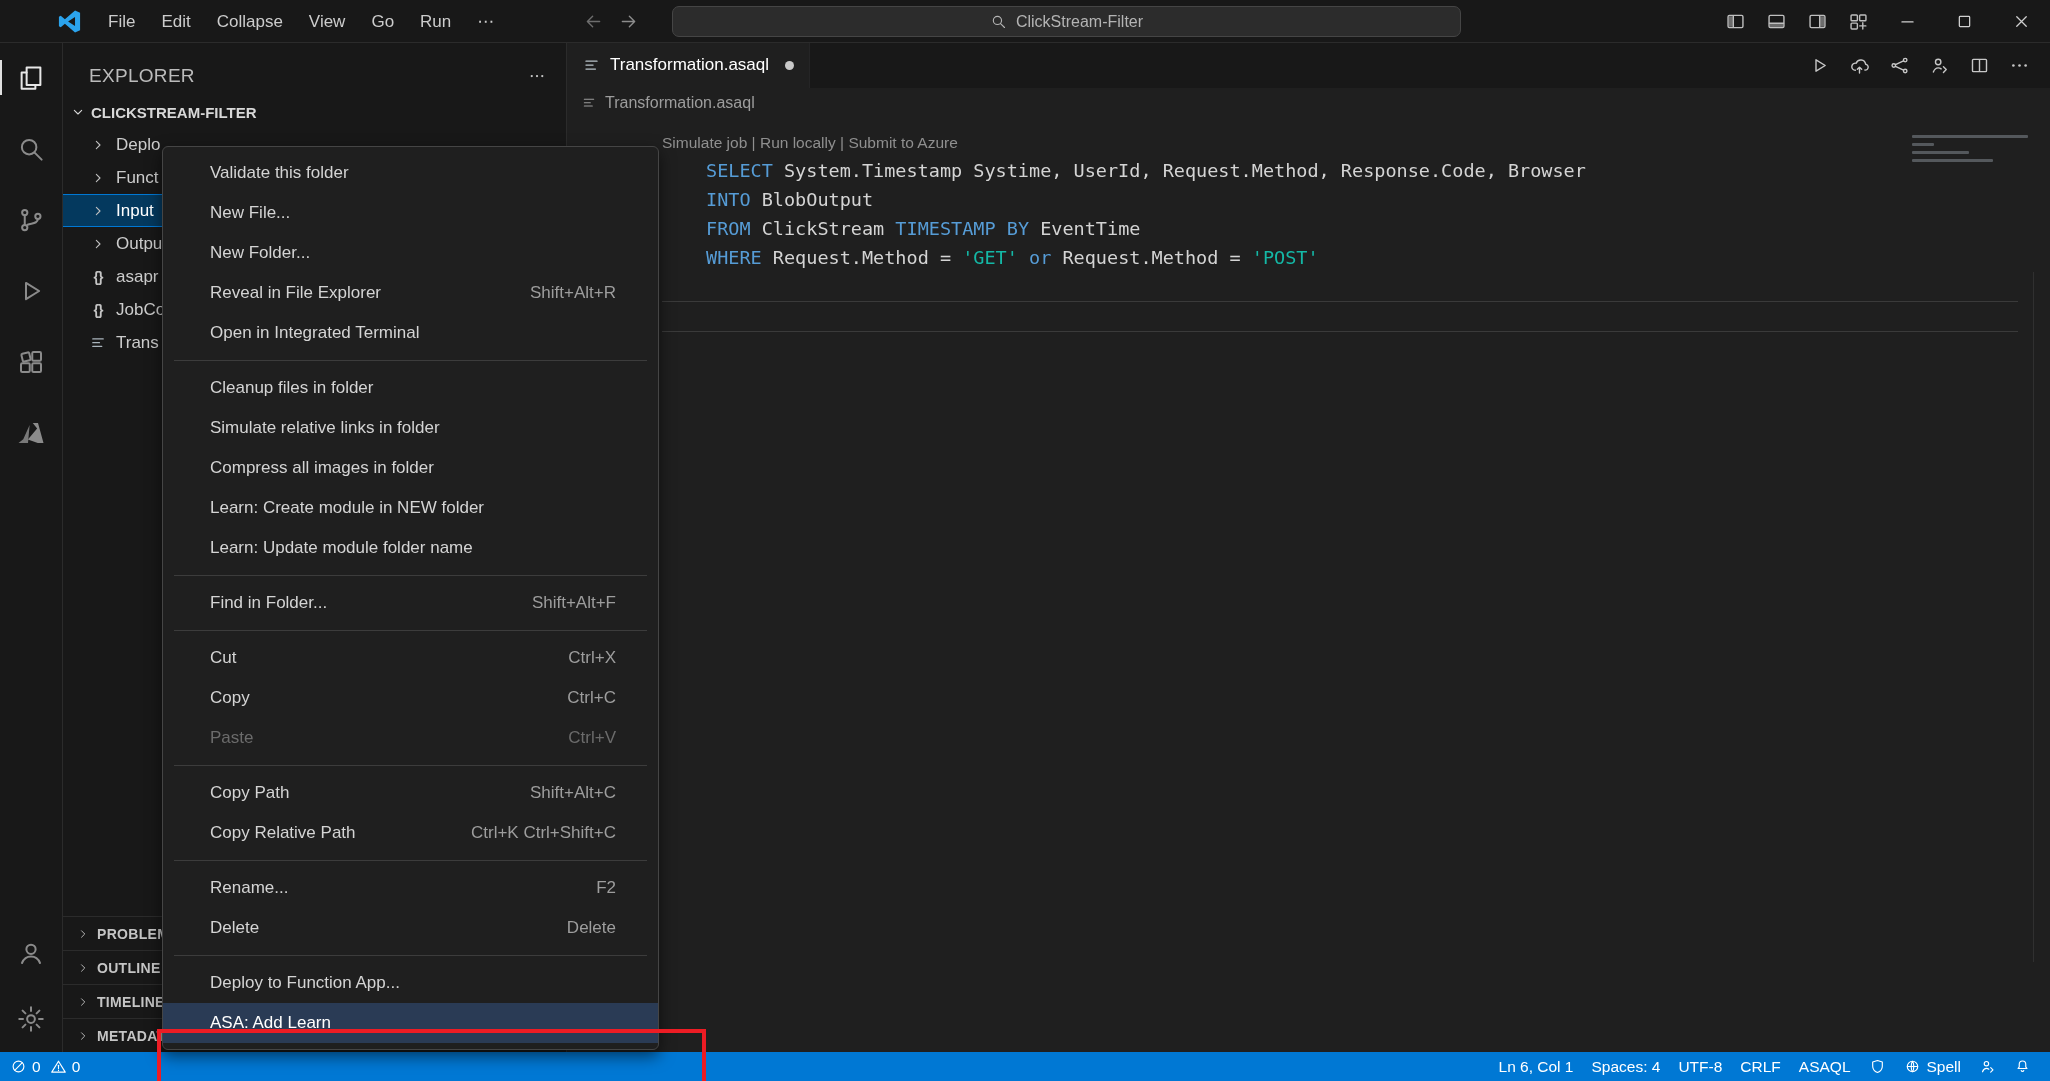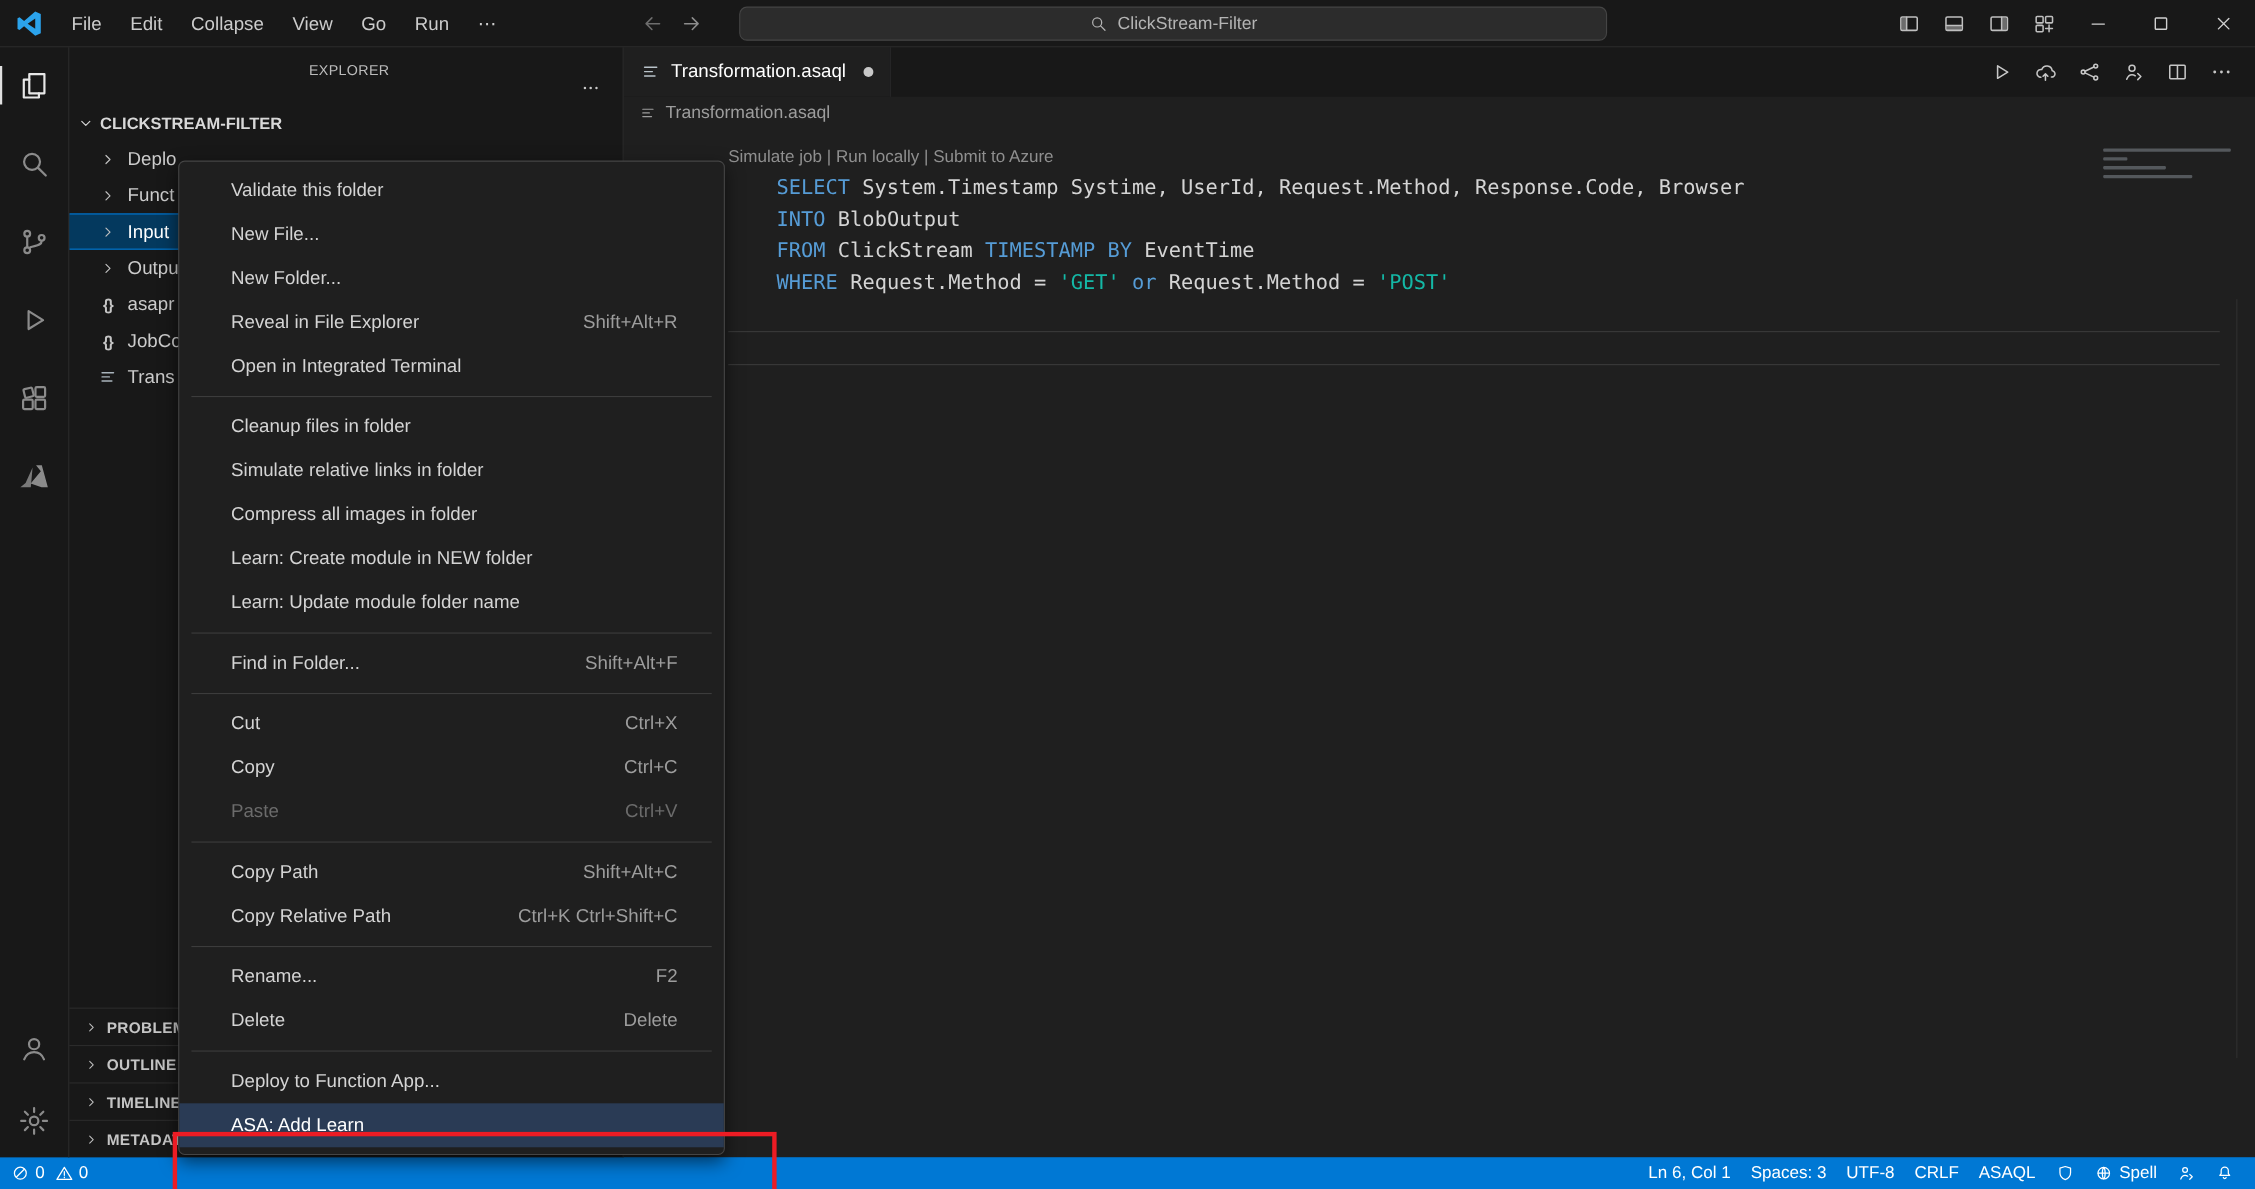--- a/index.html
+++ b/index.html
@@ -3,21 +3,21 @@
 <meta charset="utf-8">
 <style>
   html,body{margin:0;padding:0;background:#181818;overflow:hidden;}
   #app{position:relative;width:2050px;height:1081px;background:#1f1f1f;overflow:hidden;
        font-family:"Liberation Sans",sans-serif;color:#cccccc;font-size:17px;-webkit-font-smoothing:antialiased;}
   .icn{display:inline-flex;align-items:center;justify-content:center;flex:none;}
   .icn svg{width:100%;height:100%;display:block;}
 
   
   .titlebar{position:absolute;top:0;left:0;right:0;height:42px;background:#181818;
-            border-bottom:1px solid #2b2b2b;display:flex;align-items:center;z-index:5;}
+            border-bottom:1px solid #2b2b2b;display:flex;align-items:center;z-index:5;padding-left:43px;}
   .logo{width:52px;display:flex;justify-content:center;align-items:center;}
   .menubar{display:flex;align-items:center;height:100%;}
   .menu-item{padding:0 13px;height:29px;line-height:29px;border-radius:6px;color:#cccccc;font-size:17px;}
   .nav-arrows{position:absolute;left:583px;top:0;height:42px;display:flex;align-items:center;gap:14px;color:#7a7a7a;}
   .search-box{position:absolute;left:672px;top:6px;width:787px;height:29px;background:#2c2c2c;
               border:1px solid #454545;border-radius:7px;display:flex;align-items:center;justify-content:center;
               gap:9px;color:#b4b4b4;font-size:16px;}
   .titlebar-right{margin-left:auto;display:flex;align-items:stretch;height:100%;}
   .tb-icon{width:41px;display:flex;align-items:center;justify-content:center;color:#bfbfbf;}
   .win-btn{width:57px;display:flex;align-items:center;justify-content:center;color:#d0d0d0;}
@@ -27,22 +27,22 @@
                border-right:1px solid #2b2b2b;display:flex;flex-direction:column;align-items:center;z-index:4;}
   .ab-item{width:62px;height:71px;display:flex;align-items:center;justify-content:center;color:#8b8b8b;position:relative;}
   .ab-item.active{color:#e7e7e7;}
   .ab-item.active::before{content:"";position:absolute;left:0;top:18px;bottom:18px;width:2px;background:#e0e0e0;}
   .ab-bottom{margin-top:auto;display:flex;flex-direction:column;align-items:center;}
   .ab-bottom .ab-item{height:66px;}
 
   
   .sidebar{position:absolute;top:42px;left:62px;width:505px;bottom:29px;background:#181818;
            border-right:1px solid #2b2b2b;z-index:3;padding-top:14px;box-sizing:border-box;}
-  .sb-header{height:40px;display:flex;align-items:center;padding:0 20px 0 27px;font-size:13px;
-             color:#bbbbbb;letter-spacing:.3px;flex-direction:column;}
+  .sb-header{height:40px;display:flex;align-items:center;padding:0 20px 0 27px;font-size:19px;
+             color:#bbbbbb;letter-spacing:.3px;}
   .sb-header .more{margin-left:auto;color:#c9c9c9;}
   .workspace-row{height:32px;display:flex;align-items:center;gap:5px;padding-left:8px;
                  font-weight:700;font-size:15px;color:#d8d8d8;}
   .tree-row{height:33px;display:flex;align-items:center;gap:8px;padding-left:26px;font-size:17px;color:#cccccc;}
   .tree-row .slot{width:20px;display:flex;align-items:center;justify-content:center;color:#c0c0c0;}
   .tree-row.selected{background:#04395e;outline:1px solid #0078d4;outline-offset:-1px;color:#ffffff;}
   .braces{font-size:14px;font-weight:700;color:#c5c5c5;letter-spacing:-1px;}
   .sections{position:absolute;left:0;right:0;bottom:0;}
   .section-row{height:33px;border-top:1px solid #2b2b2b;display:flex;align-items:center;gap:7px;
                padding-left:14px;font-size:14px;font-weight:700;color:#c5c5c5;letter-spacing:.3px;}
@@ -497,21 +497,21 @@
             <path d="M12 17.2v.6"></path>
           </svg>
         </span>
       <span>0</span>
     </div>
     <div class="sb-right" id="sb-right">
         <div class="sb-item">
           <span>Ln 6, Col 1</span>
         </div>
         <div class="sb-item">
-          <span>Spaces: 3</span>
+          <span>Spaces: 4</span>
         </div>
         <div class="sb-item">
           <span>UTF-8</span>
         </div>
         <div class="sb-item">
           <span>CRLF</span>
         </div>
         <div class="sb-item">
           <span>ASAQL</span>
         </div>

